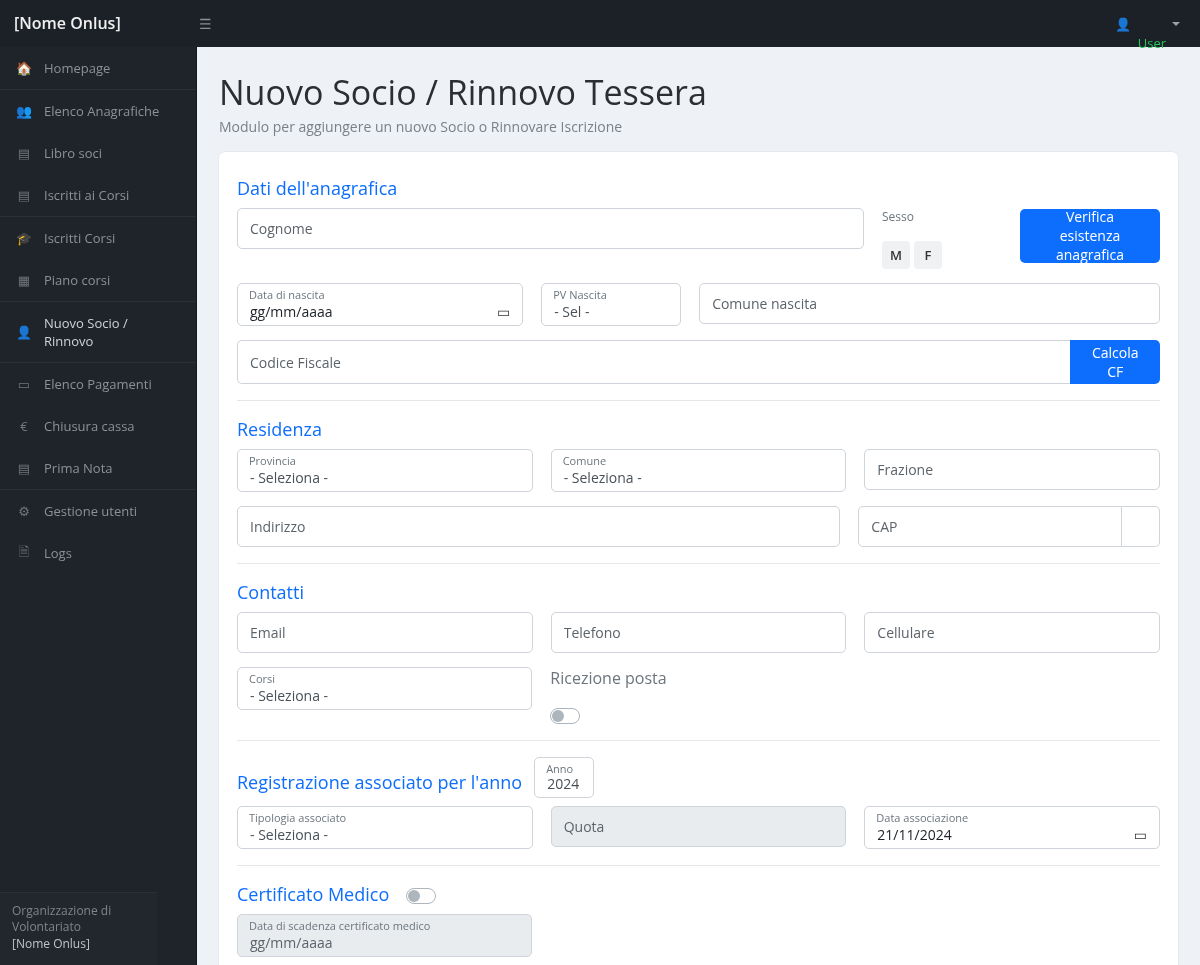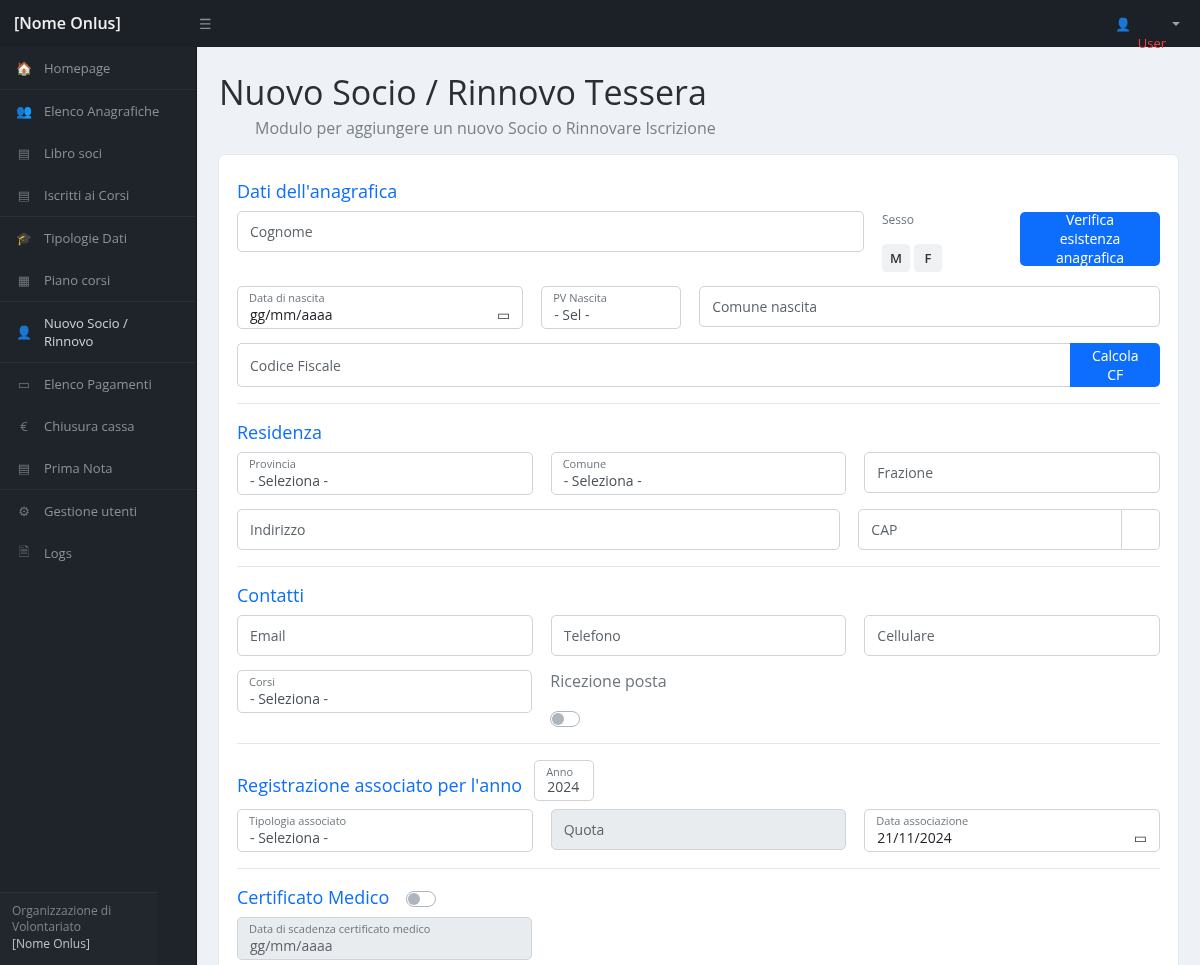--- a/index.html
+++ b/index.html
@@ -42,21 +42,21 @@
   .topbar .spacer { flex: 1; }
   .topbar .user {
     padding: 0 20px;
     color: #9aa0a6;
     font-size: 13px;
     cursor: pointer;
     display: flex;
     align-items: center;
     gap: 6px;
   }
-  .topbar .user .userlabel { color:#ef4444;margin-top:39px; }
+  .topbar .user .userlabel { color:#22c55e;margin-top:39px; }
   .caret-down {
     display: inline-block;
     width: 0; height: 0;
     border-left: 4px solid transparent;
     border-right: 4px solid transparent;
     border-top: 4px solid #9aa0a6;
   }
   
   .sidebar {
     position: fixed;
@@ -106,23 +106,22 @@
     padding: 22px 22px 40px 22px;
   }
   h1.page-title {
     margin: 0 0 2px 0;
     font-size: 34px;
     font-weight: 400;
     color: #2b2f33;
   }
   .page-sub {
     color: #7a8088;
-    font-size: 16px;
+    font-size: 14px;
     margin-bottom: 16px;
-    margin-left: 36px;
   }
   .card {
     background: #fff;
     border-radius: 6px;
     padding: 14px 18px 24px;
     box-shadow: 0 0 0 1px rgba(0,0,0,0.03);
   }
   .section-title {
     color: #0d6efd;
     font-size: 18px;
@@ -245,21 +244,21 @@
       <span>Libro soci</span>
     </a>
     <a class="nav-item">
       <span class="nav-icon">▤</span>
       <span>Iscritti ai Corsi</span>
     </a>
   </div>
   <div class="nav-group">
     <a class="nav-item">
       <span class="nav-icon">🎓</span>
-      <span>Tipologie Dati</span>
+      <span>Iscritti Corsi</span>
     </a>
     <a class="nav-item">
       <span class="nav-icon">▦</span>
       <span>Piano corsi</span>
     </a>
   </div>
   <div class="nav-group">
     <a class="nav-item active">
       <span class="nav-icon">👤</span>
       <span>Nuovo Socio / Rinnovo</span>

